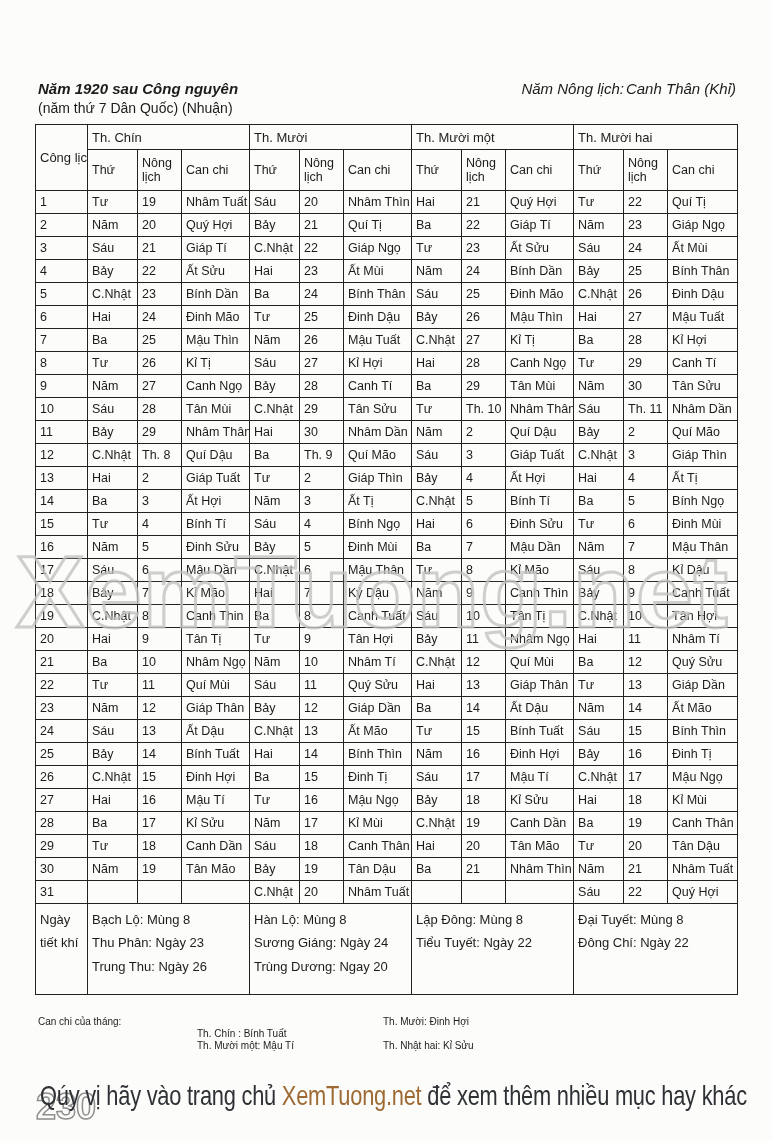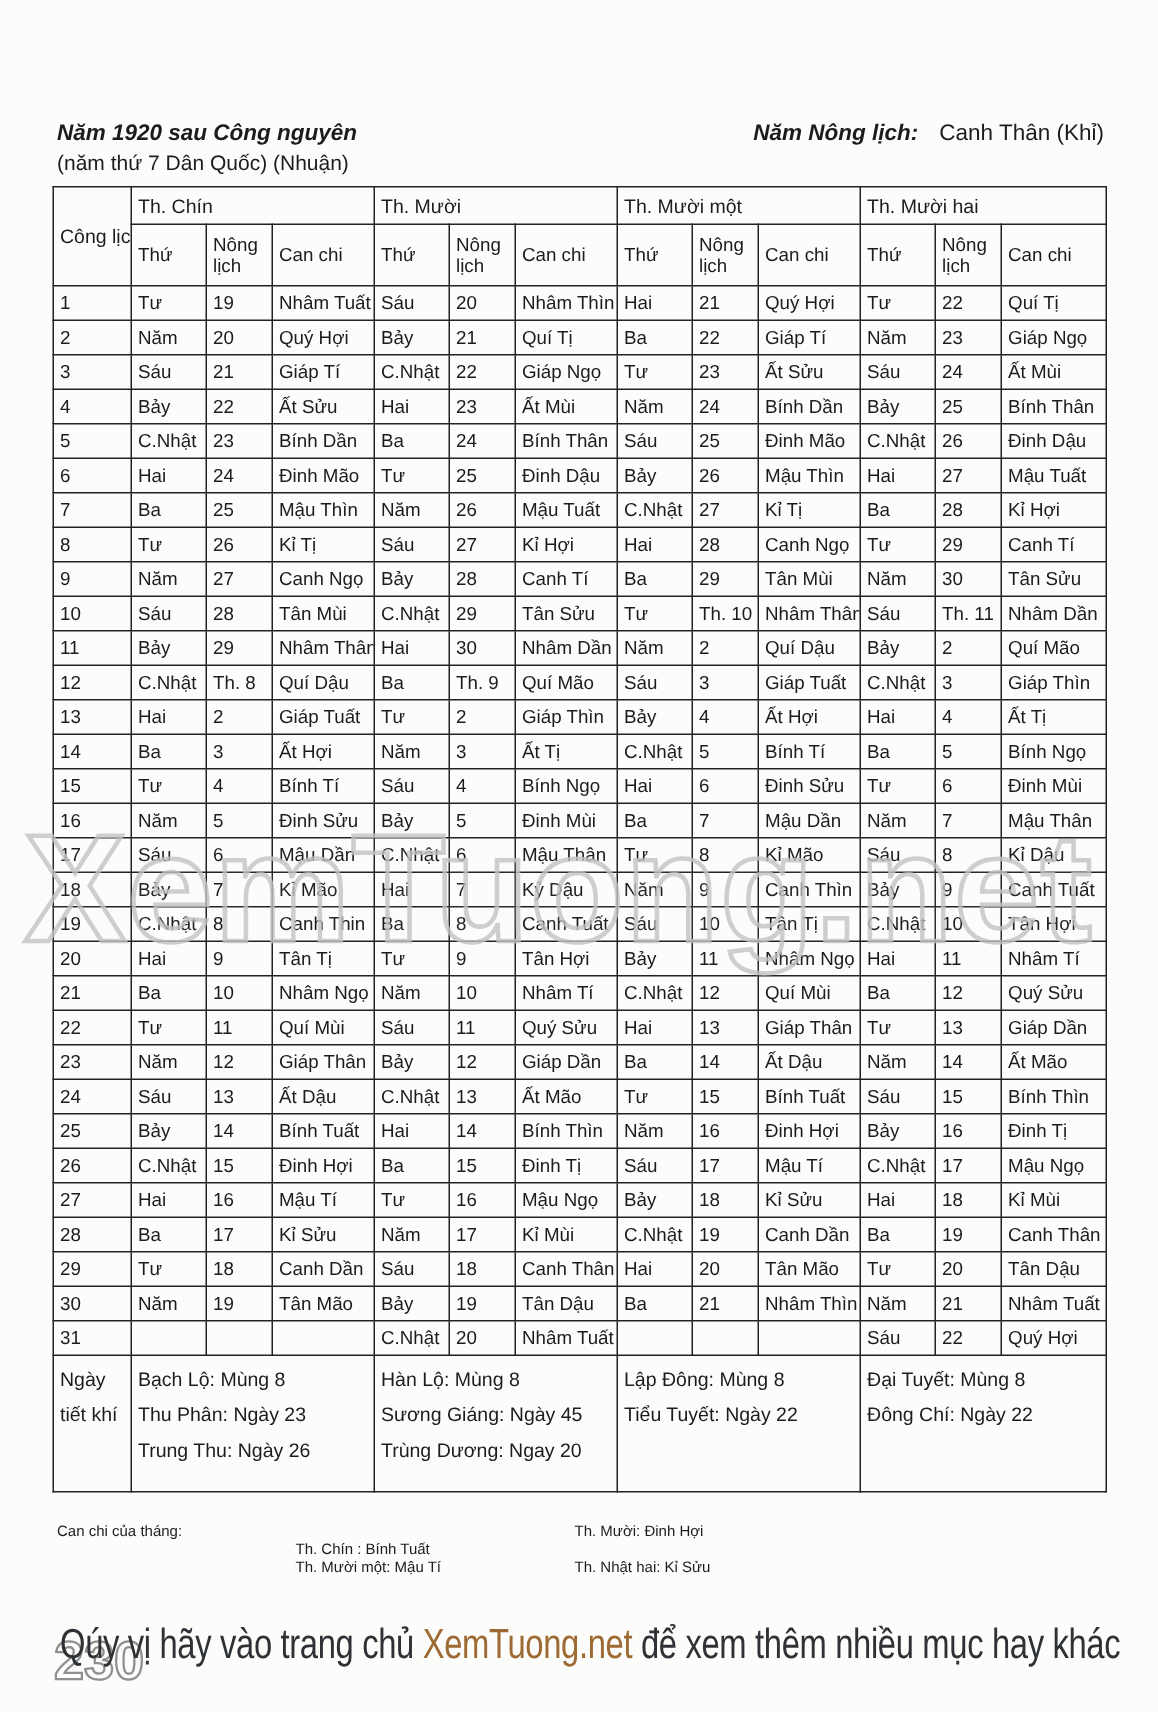--- a/index.html
+++ b/index.html
@@ -5,22 +5,22 @@
   html,body{margin:0;padding:0;}
   body{
     width:772px;height:1141px;position:relative;overflow:hidden;
     background:#fcfcfa;color:#1c1c1c;
     font-family:"Liberation Sans",sans-serif;
   }
   
   .hdr-left-title{position:absolute;left:38px;top:80px;font-size:15px;font-weight:bold;font-style:italic;white-space:nowrap;}
   .hdr-left-sub{position:absolute;left:38px;top:100px;font-size:14px;white-space:nowrap;}
   .hdr-right{position:absolute;right:36px;top:80px;font-size:15px;white-space:nowrap;}
-  .hdr-right .lbl{font-weight:bold;font-style:italic;}
-  .hdr-right .val{margin-left:14px;}
+  .hdr-right .lbl{font-weight:normal;font-style:italic;}
+  .hdr-right .val{margin-left:2px;font-style:italic;}
   
   table.cal{
     position:absolute;left:35px;top:124px;width:702px;
     border-collapse:collapse;table-layout:fixed;font-size:12.5px;
   }
   table.cal th,table.cal td{
     border:1.5px solid #222;padding:0 2px 0 4px;text-align:left;
     overflow:hidden;white-space:nowrap;font-weight:normal;
   }
   tr.month-row th{height:24px;font-size:13px;}
@@ -569,21 +569,21 @@
   <tbody>
     <tr class="tietkhi-row">
       <td class="tk-label">Ngày tiết khí</td>
       <td colspan="3">
         <div>Bạch Lộ: Mùng 8</div>
         <div>Thu Phân: Ngày 23</div>
         <div>Trung Thu: Ngày 26</div>
       </td>
       <td colspan="3">
         <div>Hàn Lộ: Mùng 8</div>
-        <div>Sương Giáng: Ngày 45</div>
+        <div>Sương Giáng: Ngày 24</div>
         <div>Trùng Dương: Ngay 20</div>
       </td>
       <td colspan="3">
         <div>Lập Đông: Mùng 8</div>
         <div>Tiểu Tuyết: Ngày 22</div>
       </td>
       <td colspan="3">
         <div>Đại Tuyết: Mùng 8</div>
         <div>Đông Chí: Ngày 22</div>
       </td>

